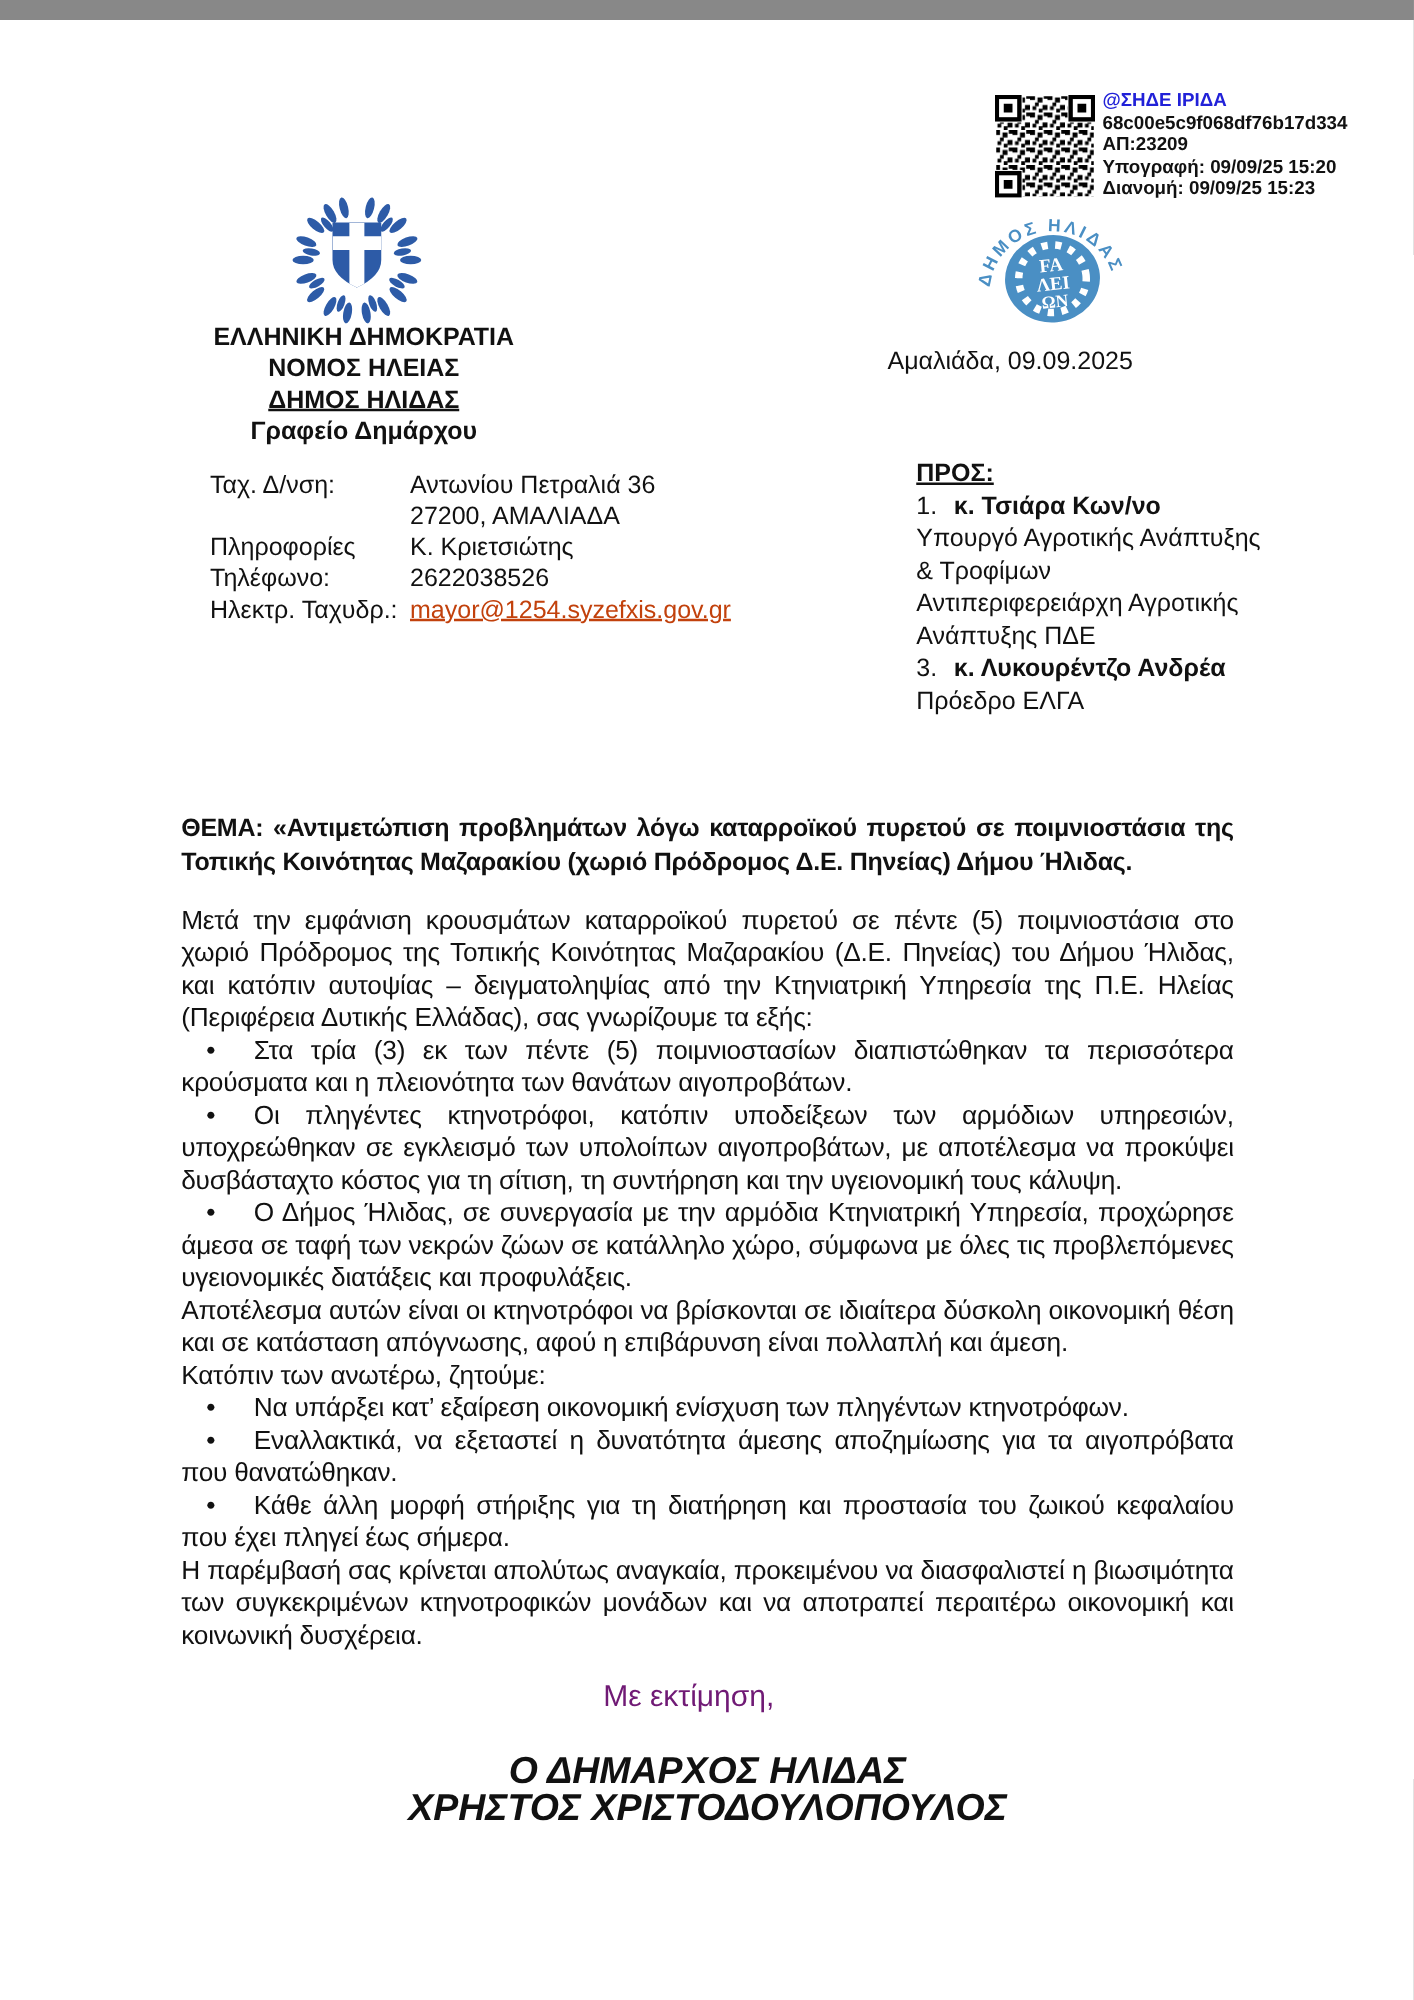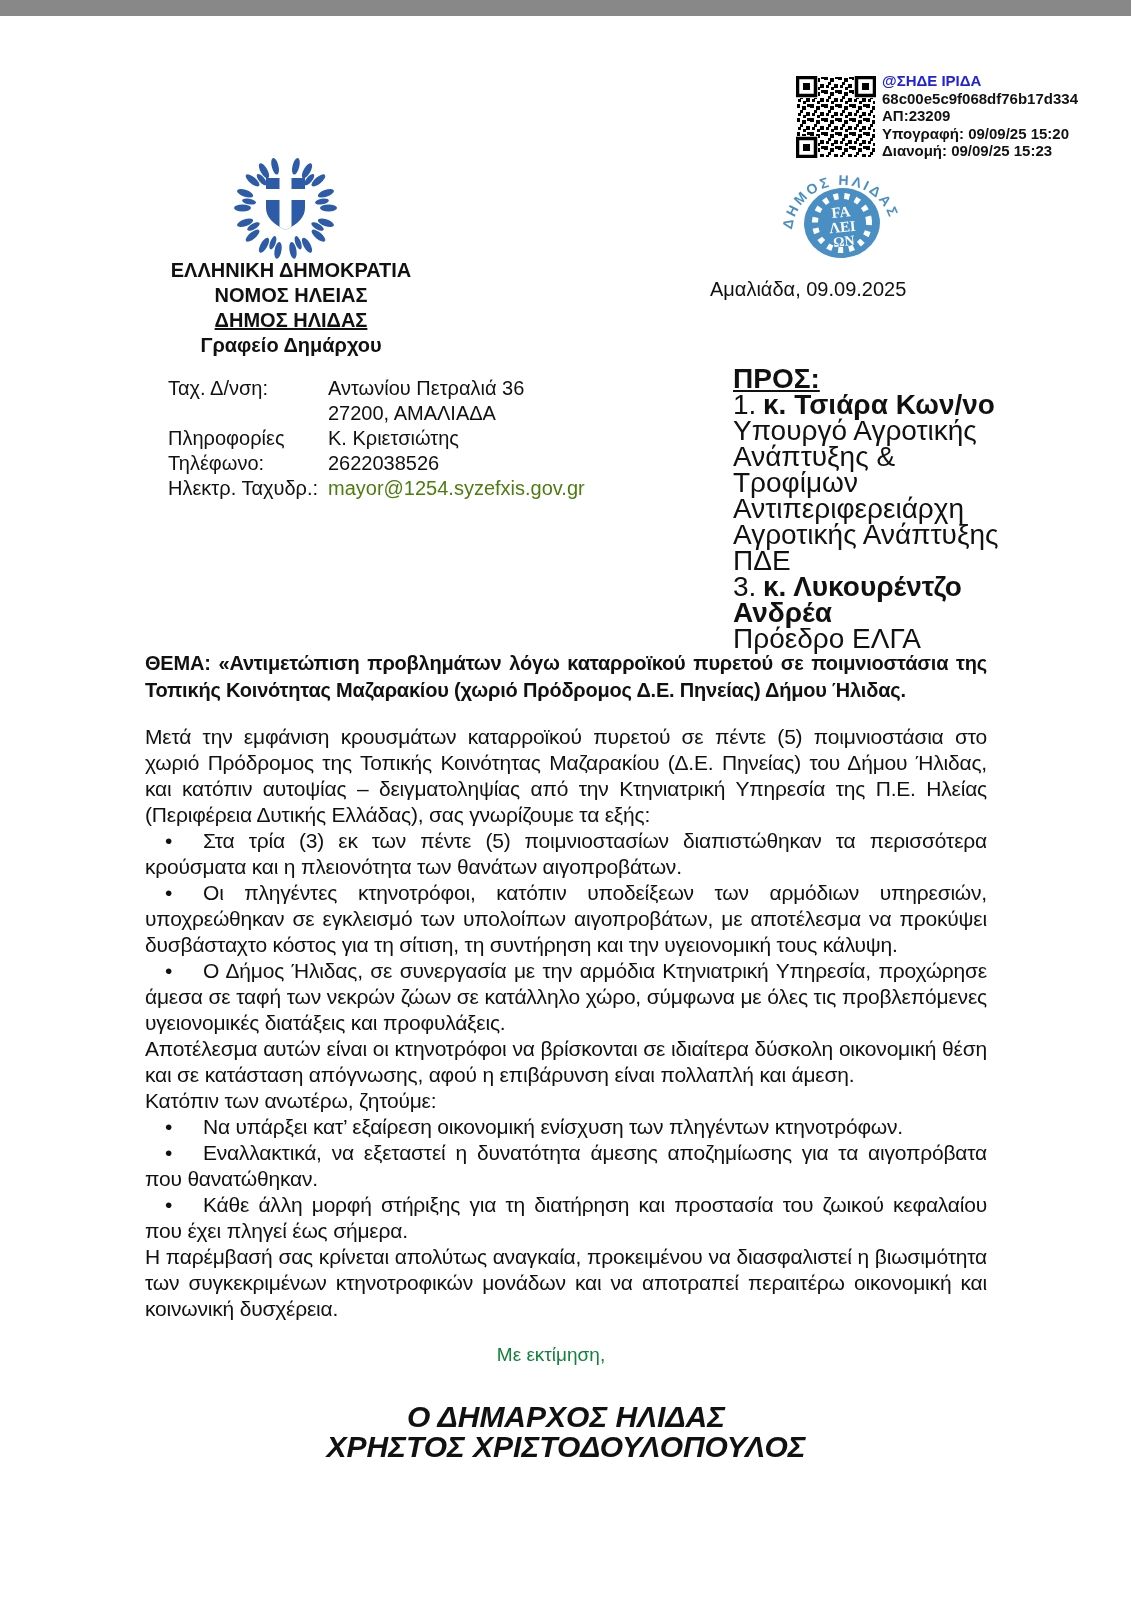--- a/index.html
+++ b/index.html
@@ -17,36 +17,36 @@
   .emblem{position:absolute;left:228px;top:140px;}
   
   .gov-header{position:absolute;left:150px;top:242px;width:282px;text-align:center;
     font-size:20px;font-weight:bold;line-height:25px;color:#111;}
   .gov-header .u{text-decoration:underline;}
   
   .date-line{position:absolute;left:710px;top:262px;font-size:20px;color:#111;}
   
   .contact{position:absolute;left:168px;top:360px;font-size:20px;line-height:25px;color:#111;}
   .contact .lbl{display:inline-block;width:160px;vertical-align:top;}
-  .contact a,.contact .val-link{color:#4d7c0f;cursor:pointer;}
-  
-  .recipients{position:absolute;left:733px;top:350px;width:292px;font-size:28px;line-height:26px;color:#111;}
+  .contact a,.contact .val-link{color:#c2410c;text-decoration:underline;cursor:pointer;}
+  
+  .recipients{position:absolute;left:733px;top:350px;width:292px;font-size:20px;line-height:26px;color:#111;}
   .rec-title{font-weight:bold;text-decoration:underline;}
   .rec-num{display:inline-block;width:30px;}
   .rec-name{font-weight:bold;}
   
   .subject{position:absolute;left:145px;top:634px;width:842px;font-size:20px;font-weight:bold;
     line-height:27px;text-align:justify;letter-spacing:-0.2px;color:#111;}
   
   .body-text{position:absolute;left:145px;top:708px;width:842px;font-size:21px;line-height:26px;
     text-align:justify;letter-spacing:-0.2px;color:#111;}
   .body-text p{margin:0;}
   .bullet{display:inline-block;width:58px;padding-left:20px;box-sizing:border-box;}
   
-  .salutation{position:absolute;left:145px;top:1328px;width:812px;text-align:center;font-size:19px;color:#15803d;}
+  .salutation{position:absolute;left:145px;top:1328px;width:812px;text-align:center;font-size:24px;color:#701a75;}
   .signature{position:absolute;left:145px;top:1386px;width:842px;text-align:center;
     font-size:30px;font-weight:bold;font-style:italic;line-height:30px;color:#111;}
 </style>
 </head>
 <body>
 
 <div class="page">
 
   <div class="qr">
     <svg width="80" height="82" viewBox="0 0 80 82">

